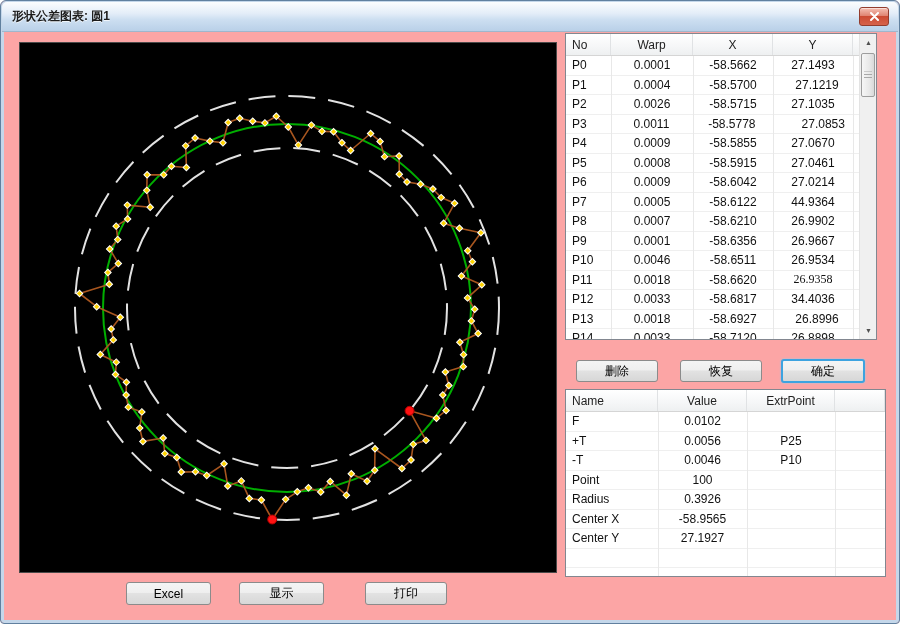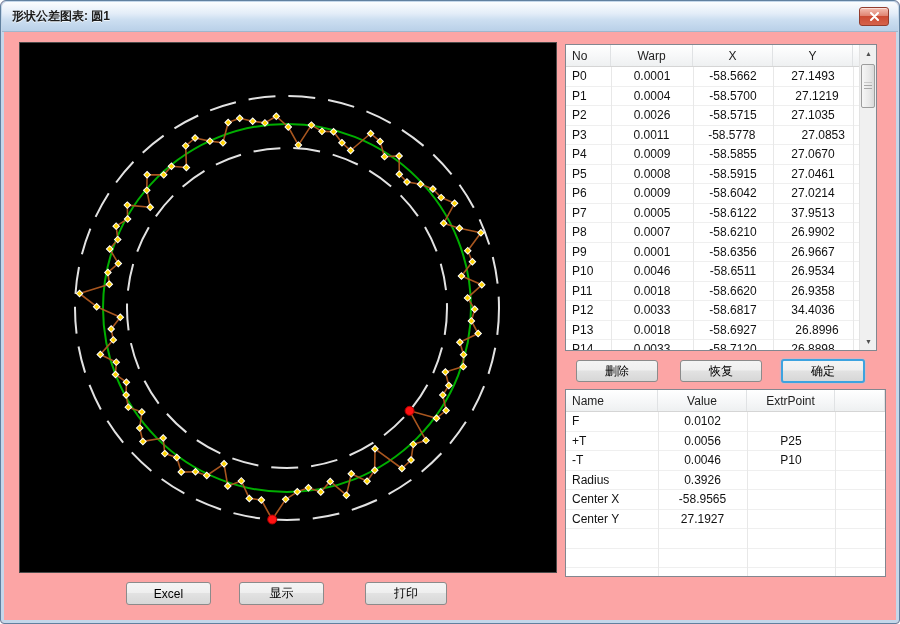--- a/index.html
+++ b/index.html
@@ -174,21 +174,21 @@
         <rect x="450.1059340281908" y="216.47310875347662" width="4.6" height="4.6" transform="rotate(45 452.4059340281908 218.77310875347663)" fill="#ffd400" stroke="#ffffff" stroke-width="1"></rect>
         <rect x="439.1545591213195" y="230.68159683139191" width="4.6" height="4.6" transform="rotate(45 441.4545591213195 232.98159683139193)" fill="#ffd400" stroke="#ffffff" stroke-width="1"></rect>
         <rect x="459.4584370213335" y="239.4764624085778" width="4.6" height="4.6" transform="rotate(45 461.7584370213335 241.7764624085778)" fill="#ffd400" stroke="#ffffff" stroke-width="1"></rect>
         <rect x="445.2254274803754" y="252.60706167756973" width="4.6" height="4.6" transform="rotate(45 447.5254274803754 254.90706167756974)" fill="#ffd400" stroke="#ffffff" stroke-width="1"></rect>
         <rect x="452.42250828522924" y="264.0105716318315" width="4.6" height="4.6" transform="rotate(45 454.72250828522925 266.3105716318315)" fill="#ffd400" stroke="#ffffff" stroke-width="1"></rect>
         <circle cx="389.5671108990365" cy="367.8460175498463" r="4.5" fill="#ff1212" stroke="#b00000" stroke-width="1"></circle>
         <circle cx="252.21162756624543" cy="476.48357865508274" r="4.5" fill="#ff1212" stroke="#b00000" stroke-width="1"></circle>
       </svg>
   </div>
 
-  <div class="grid" style="left:564px; top:43px; width:312px; height:307px;">
+  <div class="grid" style="left:564px; top:32px; width:312px; height:307px;">
     <div class="grid-head">
       <div class="th al" style="width:45px">No</div>
       <div class="th ac" style="width:82px">Warp</div>
       <div class="th ac" style="width:80px">X</div>
       <div class="th ac" style="width:80px">Y</div>
       <div class="th" style="flex:1"></div>
     </div>
     <div class="grid-body" id="points-body" style="height:283px; width:297px;">
         <div class="tr">
           <div class="td al" style="width: 45px;">P0</div>
@@ -229,21 +229,21 @@
         <div class="tr">
           <div class="td al" style="width: 45px;">P6</div>
           <div class="td ac" style="width: 82px;">0.0009</div>
           <div class="td ac" style="width: 80px;">-58.6042</div>
           <div class="td ac" style="width: 80px;">27.0214</div>
         </div>
         <div class="tr">
           <div class="td al" style="width: 45px;">P7</div>
           <div class="td ac" style="width: 82px;">0.0005</div>
           <div class="td ac" style="width: 80px;">-58.6122</div>
-          <div class="td ac" style="width: 80px;">37.9513</div>
+          <div class="td ac" style="width: 80px;">44.9364</div>
         </div>
         <div class="tr">
           <div class="td al" style="width: 45px;">P8</div>
           <div class="td ac" style="width: 82px;">0.0007</div>
           <div class="td ac" style="width: 80px;">-58.6210</div>
           <div class="td ac" style="width: 80px;">26.9902</div>
         </div>
         <div class="tr">
           <div class="td al" style="width: 45px;">P9</div>
           <div class="td ac" style="width: 82px;">0.0001</div>
@@ -253,21 +253,21 @@
         <div class="tr">
           <div class="td al" style="width: 45px;">P10</div>
           <div class="td ac" style="width: 82px;">0.0046</div>
           <div class="td ac" style="width: 80px;">-58.6511</div>
           <div class="td ac" style="width: 80px;">26.9534</div>
         </div>
         <div class="tr">
           <div class="td al" style="width: 45px;">P11</div>
           <div class="td ac" style="width: 82px;">0.0018</div>
           <div class="td ac" style="width: 80px;">-58.6620</div>
-          <div class="td ac" style="width: 80px;">26.9358</div>
+          <div class="td ac" style="width: 80px; font-family: Liberation Serif, serif;">26.9358</div>
         </div>
         <div class="tr">
           <div class="td al" style="width: 45px;">P12</div>
           <div class="td ac" style="width: 82px;">0.0033</div>
           <div class="td ac" style="width: 80px;">-58.6817</div>
           <div class="td ac" style="width: 80px;">34.4036</div>
         </div>
         <div class="tr">
           <div class="td al" style="width: 45px;">P13</div>
           <div class="td ac" style="width: 82px;">0.0018</div>
@@ -315,20 +315,25 @@
           <div class="td al" style="width: 92px;">+T</div>
           <div class="td ac" style="width: 89px;">0.0056</div>
           <div class="td ac" style="width: 88px;">P25</div>
         </div>
         <div class="tr">
           <div class="td al" style="width: 92px;">-T</div>
           <div class="td ac" style="width: 89px;">0.0046</div>
           <div class="td ac" style="width: 88px;">P10</div>
         </div>
         <div class="tr">
+          <div class="td al" style="width: 92px;">Point</div>
+          <div class="td ac" style="width: 89px;">100</div>
+          <div class="td ac" style="width: 88px;"></div>
+        </div>
+        <div class="tr">
           <div class="td al" style="width: 92px;">Radius</div>
           <div class="td ac" style="width: 89px;">0.3926</div>
           <div class="td ac" style="width: 88px;"></div>
         </div>
         <div class="tr">
           <div class="td al" style="width: 92px;">Center X</div>
           <div class="td ac" style="width: 89px;">-58.9565</div>
           <div class="td ac" style="width: 88px;"></div>
         </div>
         <div class="tr">

